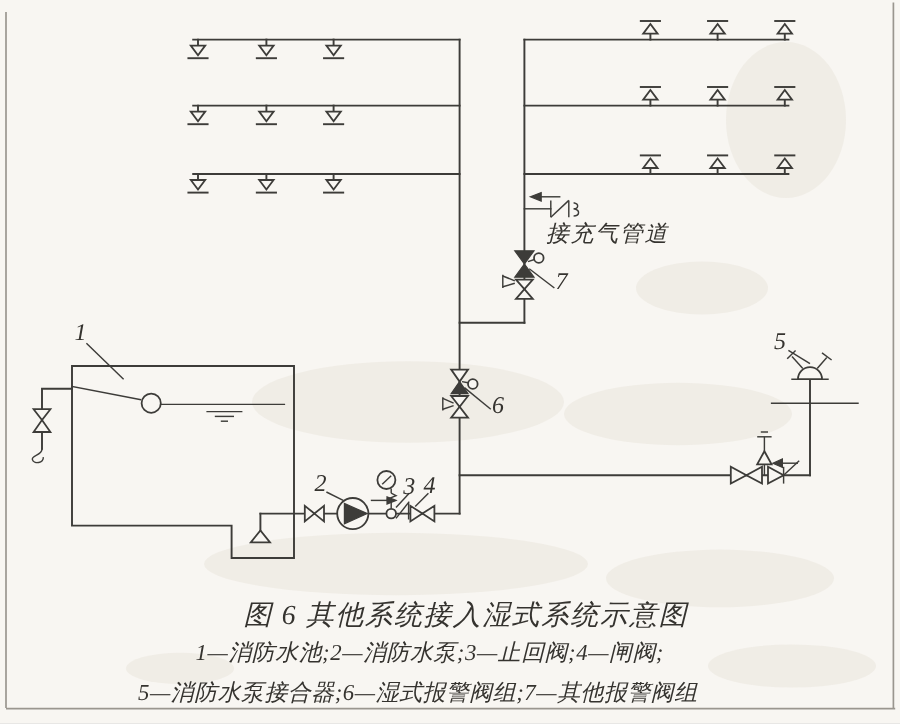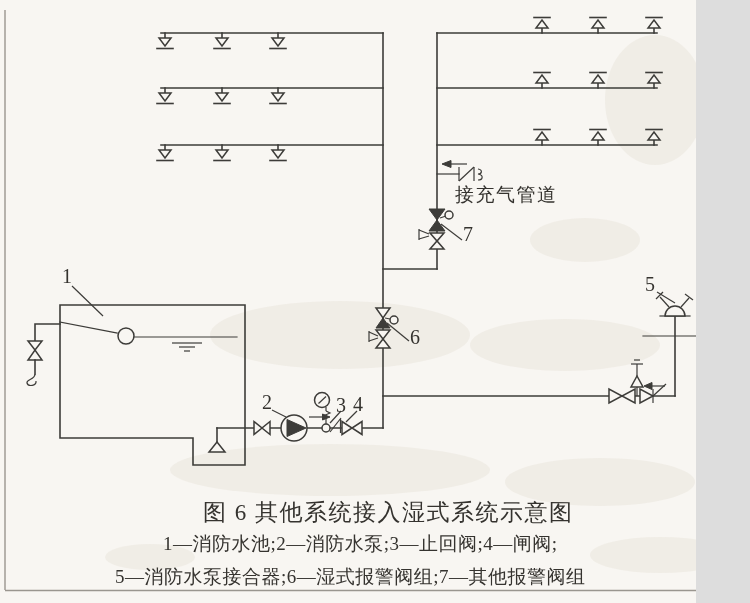--- a/index.html
+++ b/index.html
@@ -1,16 +1,16 @@
 <!DOCTYPE html>
 <html style="--bg: #f8f6f2; --line: #3d3c39; --border: #9a968f;"><head>
 <meta charset="utf-8">
 <style>
   html,body{margin:0;padding:0;background:#ddd;}
-  .page{position:relative;width:696px;height:603px;background:var(--bg,#f8f6f2);overflow:hidden;}
+  .page{position:relative;width:750px;height:603px;background:var(--bg,#f8f6f2);overflow:hidden;font-style:italic;}
   svg{position:absolute;left:0;top:0;}
   .pipe{stroke:var(--line,#3d3c39);stroke-width:1.6;fill:none;stroke-linecap:square;}
   .thin{stroke-width:1.2;}
   .sym-o{stroke:var(--line,#3d3c39);stroke-width:1.5;fill:var(--bg,#f8f6f2);}
   .sym-f{stroke:var(--line,#3d3c39);stroke-width:1;fill:var(--line,#3d3c39);}
   .ldr{stroke:var(--line,#3d3c39);stroke-width:1.2;fill:none;}
   text{font-family:"Liberation Serif","DejaVu Serif",serif;fill:#35332f;}
   .callout{font-size:20px;}
   .cap-title{font-size:23px;letter-spacing:1.5px;}
   .cap-legend{font-size:19px;letter-spacing:0.5px;}

